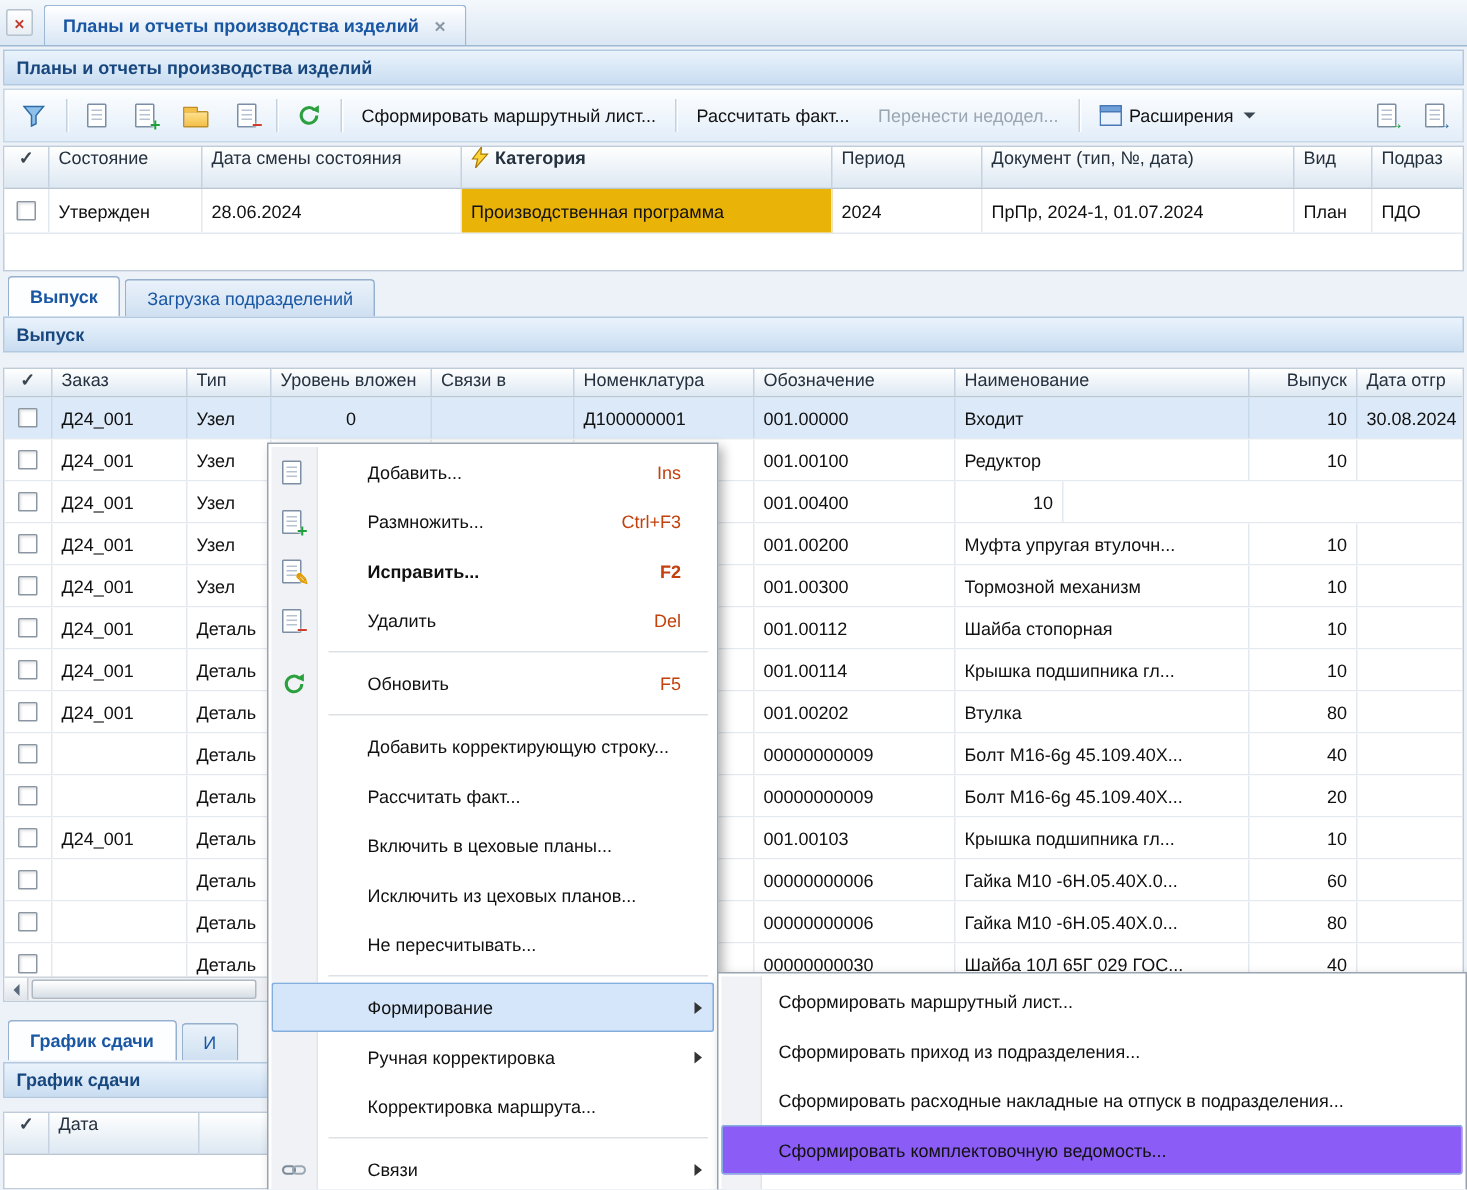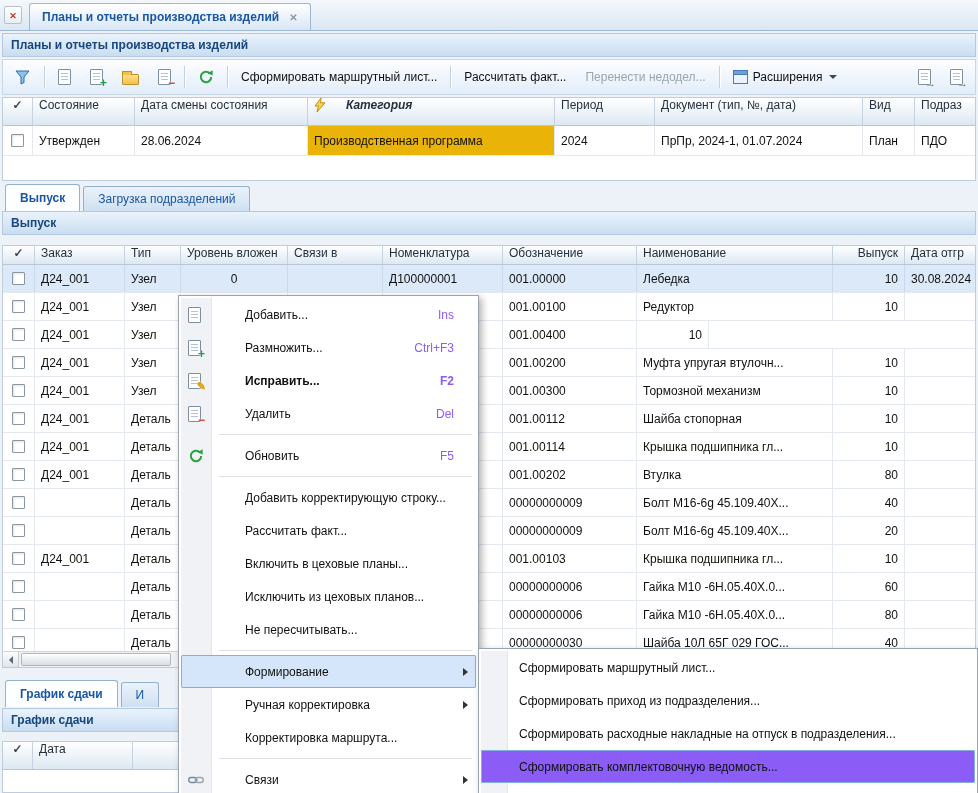--- a/index.html
+++ b/index.html
@@ -62,21 +62,21 @@
   .grow .cell{border-right:1px solid #e4e9ef;display:flex;align-items:center;padding:0 6px;overflow:hidden;white-space:nowrap}
   .hcheck::before{content:"✓";color:#3c4650;font-weight:bold}
   .cb{display:inline-block;width:13px;height:13px;background:#fff;border:1px solid #8a96a2;border-radius:1px;
       box-shadow:inset 1px 1px 2px rgba(0,0,0,.12);cursor:pointer}
   .ccenter{justify-content:center}
 
   
   .t1 .ghead{height:28px}.t1 .grow{height:30px}
   .t1c0{width:30px}.t1c1{width:102px}.t1c2{width:173px}.t1c3{width:247px}
   .t1c4{width:100px}.t1c5{width:208px}.t1c6{width:52px}.t1c7{flex:1;border-right:none!important}
-  .cat-head{font-weight:bold;font-style:italic;gap:20px}
+  .cat-head{font-weight:bold;gap:4px}
   .cell-sel{background:#eab308}
 
   
   .t2 .ghead{height:19px}.t2 .grow{height:28px}
   .t2c0{width:32px}.t2c1{width:90px}.t2c2{width:56px}.t2c3{width:107px}.t2c4{width:95px}
   .t2c5{width:120px}.t2c6{width:134px}.t2c7{width:196px}
   .t2c8{width:72px;justify-content:flex-end;text-align:right}
   .t2c9{flex:1;border-right:none!important}
   .t2lvl{justify-content:center}
   .grid-rows{position:relative;height:396px;overflow:hidden}
@@ -100,21 +100,21 @@
   .tab{height:25px;display:flex;align-items:center;padding:0 14px;border:1px solid #96b1cd;border-bottom:none;
        border-radius:3px 3px 0 0;background:linear-gradient(#eaf2fa,#cfe0f1);color:#1a57a3;cursor:pointer;white-space:nowrap;overflow:hidden}
   .tab.active{background:#fdfeff;font-weight:bold;height:27px}
 
   
   .cmenu{position:absolute;left:178px;top:295px;width:301px;height:520px;background:#fff;
          border:1px solid #99a4b0;box-shadow:3px 3px 7px rgba(0,0,0,.3);z-index:50;padding:2px}
   .cmenu::before{content:"";position:absolute;left:2px;top:2px;bottom:2px;width:30px;background:#f0f2f5;border-right:1px solid #e2e6ea}
   .mi{position:relative;height:33px;display:flex;align-items:center;padding:0 22px 0 64px;cursor:pointer}
   .mi .mil{flex:1;white-space:nowrap;overflow:hidden}
-  .mi .mis{margin-left:10px;color:#8b5cf6}
+  .mi .mis{margin-left:10px;color:#c2410c}
   .mi.bold .mil,.mi.bold .mis{font-weight:bold}
   .mi.hl{background:#d5e6fa;box-shadow:inset 0 0 0 1px #84aede;border-radius:2px}
   .micon{position:absolute;left:7px;top:50%;transform:translateY(-50%);display:flex}
   .marrow{position:absolute;right:8px;top:50%;transform:translateY(-50%);width:0;height:0;
           border-left:5px solid #333;border-top:4px solid transparent;border-bottom:4px solid transparent}
   .msep{height:1px;background:#dde1e6;margin:4px 4px 4px 38px}
 
   
   .smenu{position:absolute;left:478px;top:648px;width:500px;height:160px;background:#fff;
          border:1px solid #99a4b0;box-shadow:3px 3px 7px rgba(0,0,0,.3);z-index:60;padding:2px}
@@ -290,21 +290,21 @@
         <div class="grow">
           <div class="cell t2c0 ccenter">
             <span class="cb"></span>
           </div>
           <div class="cell t2c1">Д24_001</div>
           <div class="cell t2c2">Узел</div>
           <div class="cell t2c3 t2lvl">0</div>
           <div class="cell t2c4"></div>
           <div class="cell t2c5">Д100000001</div>
           <div class="cell t2c6">001.00000</div>
-          <div class="cell t2c7">Лебедка</div>
+          <div class="cell t2c7">Входит</div>
           <div class="cell t2c8">10</div>
           <div class="cell t2c9">30.08.2024</div>
         </div>
 
         <div class="grow">
           <div class="cell t2c0 ccenter">
             <span class="cb"></span>
           </div>
           <div class="cell t2c1">Д24_001</div>
           <div class="cell t2c2">Узел</div>

